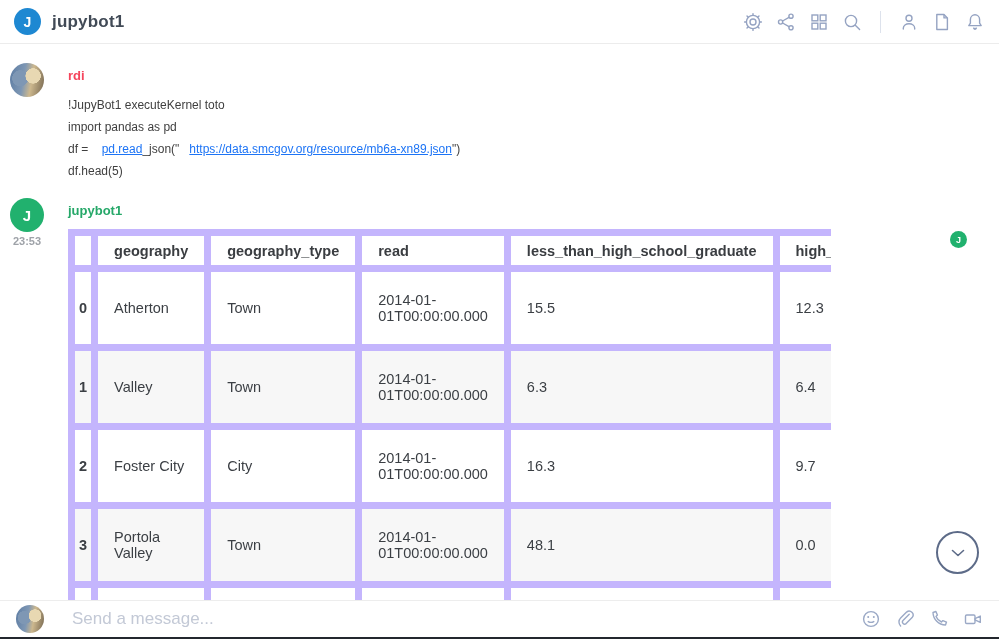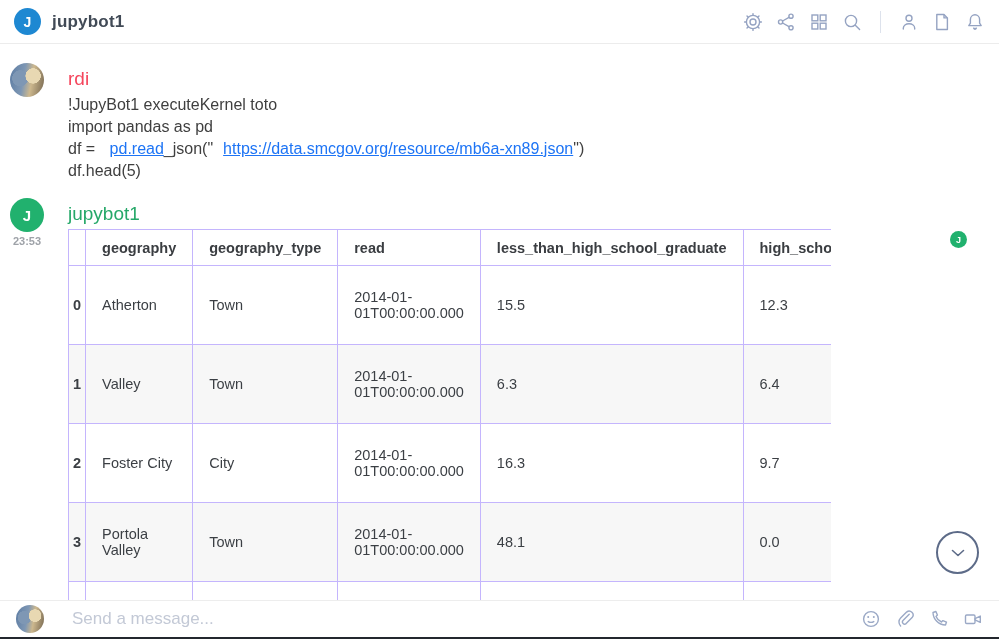--- a/index.html
+++ b/index.html
@@ -26,35 +26,35 @@
   .v-divider { width:1px; height:22px; background:#dde2ec; margin:0 5px; }
   
   .chat-area { position:absolute; top:44px; left:0; right:0; height:556px; background:#fff; }
   .avatar-photo {
     position:absolute; width:34px; height:34px; border-radius:50%;
     background:
       radial-gradient(circle at 68% 38%, #e8d8b2 0 24%, rgba(0,0,0,0) 25%),
       radial-gradient(circle at 30% 45%, #7e97b4 0 26%, rgba(0,0,0,0) 27%),
       linear-gradient(100deg, #5c7ca3 0%, #7e97b4 40%, #cdb88e 62%, #75664f 100%);
   }
-  .username { position:absolute; font-size:19px; font-weight:normal; cursor:pointer; }
+  .username { position:absolute; font-size:13px; font-weight:bold; cursor:pointer; }
   .username.red { color:#f5455c; }
   .username.green { color:#26a869; }
-  .msg-lines { position:absolute; font-size:16px; color:#3f3f3f; line-height:22px; white-space:nowrap; }
+  .msg-lines { position:absolute; font-size:12px; color:#3f3f3f; line-height:22px; white-space:nowrap; }
   .msg-lines a { color:#1d74f5; text-decoration:underline; cursor:pointer;margin-left:10px; }
   .bot-avatar {
     position:absolute; width:34px; height:34px; border-radius:50%;
     background:#21b16e; color:#fff; font-weight:bold; font-size:15px;
     display:flex; align-items:center; justify-content:center;
   }
   .timestamp { position:absolute; width:34px; text-align:center; font-size:11px; color:#9ea2a8;font-weight:bold; }
   
   .table-clip { position:absolute; left:68px; top:185px; width:763px; height:371px; overflow:hidden; }
   table.df { border-collapse:collapse; table-layout:fixed; background:#fff; font-size:14.5px; color:#3b3f44; }
-  table.df th, table.df td { border:1px solid #c4b5fd; padding:0 16px; text-align:left; vertical-align:middle; overflow:hidden; white-space:normal; }
+  table.df th, table.df td { border:7px solid #c4b5fd; padding:0 16px; text-align:left; vertical-align:middle; overflow:hidden; white-space:normal; }
   table.df thead th { height:36px; font-weight:bold; color:#3a3d41; white-space:nowrap; }
   table.df tbody td { height:79px; }
   table.df th:first-child, table.df td:first-child { text-align:center; padding:0 4px; font-weight:bold; }
   table.df tbody tr:nth-child(even) { background:#f7f7f7; }
   
   .read-badge {
     position:absolute; left:950px; top:187px; width:17px; height:17px; border-radius:50%;
     background:#21b16e; color:#fff; font-size:9px; font-weight:bold;
     display:flex; align-items:center; justify-content:center;
   }

